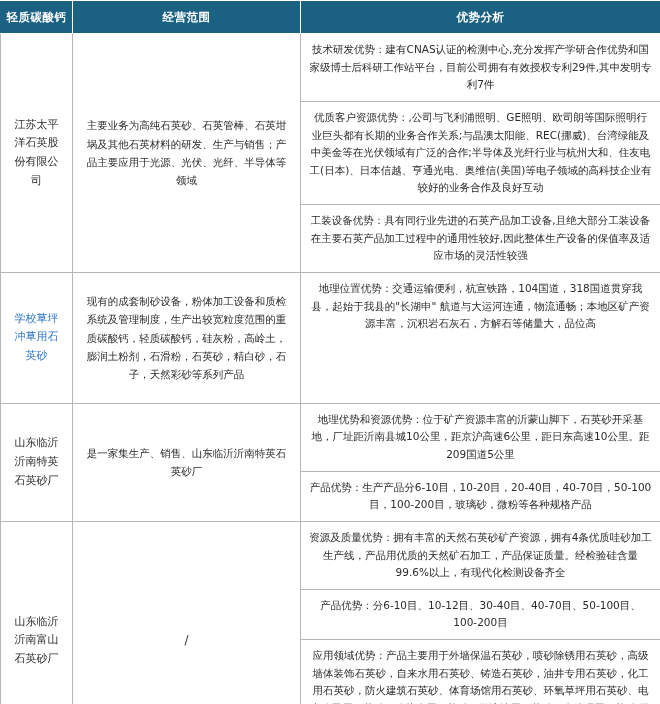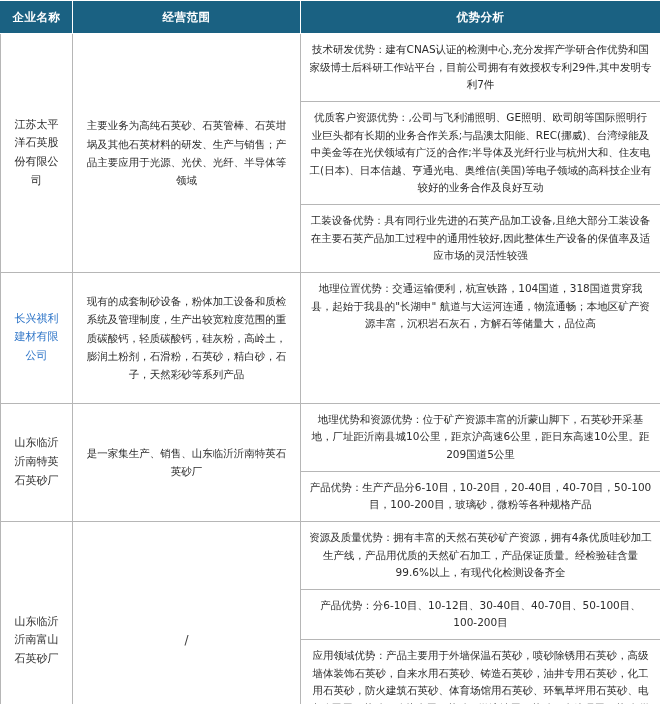--- a/index.html
+++ b/index.html
@@ -98,39 +98,39 @@
 
 <div class="table-wrap">
   <table class="company-table">
     <colgroup>
       <col class="c1">
         <col class="c2">
         <col class="c3">
     </colgroup>
     <thead>
       <tr>
-        <th class="th-first">企业名称</th>
+        <th class="th-first">轻质碳酸钙</th>
         <th>经营范围</th>
         <th class="th-last">优势分析</th>
       </tr>
     </thead>
     <tbody>
         <tr style="height: 228px;">
           <td class="col-name">江苏太平洋石英股份有限公司</td>
           <td class="col-scope">主要业务为高纯石英砂、石英管棒、石英坩埚及其他石英材料的研发、生产与销售；产品主要应用于光源、光伏、光纤、半导体等领域</td>
           <td class="col-adv">
             <div class="adv-list">
               <div class="adv-item">技术研发优势：建有CNAS认证的检测中心,充分发挥产学研合作优势和国家级博士后科研工作站平台，目前公司拥有有效授权专利29件,其中发明专利7件</div>
               <div class="adv-item">优质客户资源优势：,公司与飞利浦照明、GE照明、欧司朗等国际照明行业巨头都有长期的业务合作关系;与晶澳太阳能、REC(挪威)、台湾绿能及中美金等在光伏领域有广泛的合作;半导体及光纤行业与杭州大和、住友电工(日本)、日本信越、亨通光电、奥维信(美国)等电子领域的高科技企业有较好的业务合作及良好互动</div>
               <div class="adv-item">工装设备优势：具有同行业先进的石英产品加工设备,且绝大部分工装设备在主要石英产品加工过程中的通用性较好,因此整体生产设备的保值率及适应市场的灵活性较强</div>
             </div>
           </td>
         </tr>
         <tr style="height: 118px;">
-          <td class="col-name link-name">长兴祺利建材有限公司</td>
+          <td class="col-name link-name">学校草坪冲草用石英砂</td>
           <td class="col-scope">现有的成套制砂设备，粉体加工设备和质检系统及管理制度，生产出较宽粒度范围的重质碳酸钙，轻质碳酸钙，硅灰粉，高岭土，膨润土粉剂，石滑粉，石英砂，精白砂，石子，天然彩砂等系列产品</td>
           <td class="col-adv">
             <div class="adv-list">
               <div class="adv-item">地理位置优势：交通运输便利，杭宣铁路，104国道，318国道贯穿我县，起始于我县的"长湖申" 航道与大运河连通，物流通畅；本地区矿产资源丰富，沉积岩石灰石，方解石等储量大，品位高</div>
             </div>
           </td>
         </tr>
         <tr style="height: 112px;">
           <td class="col-name">山东临沂沂南特英石英砂厂</td>
           <td class="col-scope">是一家集生产、销售、山东临沂沂南特英石英砂厂</td>

